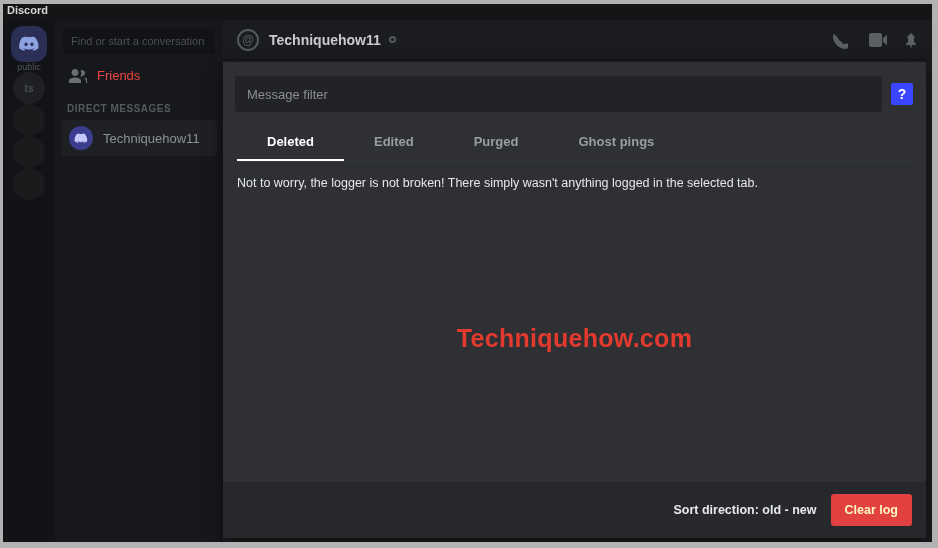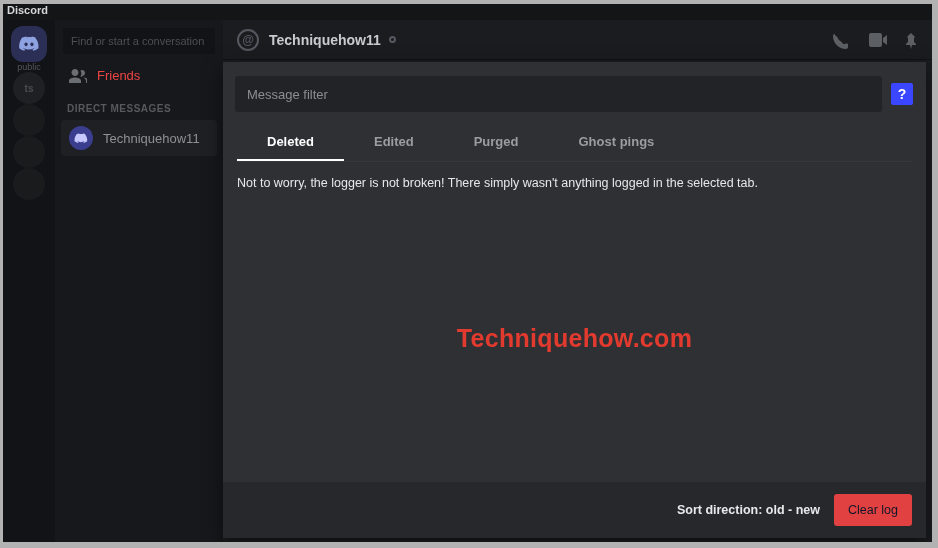--- a/index.html
+++ b/index.html
@@ -158,23 +158,23 @@
       letter-spacing:.3px;
     }
 
     .modal-footer {
       margin-top:auto; padding:12px 14px;
       display:flex; justify-content:flex-end; align-items:center; gap:14px;
       background:#26282c;
     }
     .sort-text { color:#e8e9eb; font-size:12.5px; font-weight:600; }
     .clear-btn {
-      background:#e24141; color:#0f172a; border:none;
+      background:#e24141; color:#fef9c3; border:none;
       padding:9px 14px; border-radius:3px;
-      font-size:12.5px; font-weight:400; cursor:pointer;
+      font-size:12.5px; font-weight:700; cursor:pointer;
     }
   </style>
 </head>
 <body>
 
 <div class="app-frame">
   <div class="titlebar">Discord</div>
 
   <div class="inner">
 

